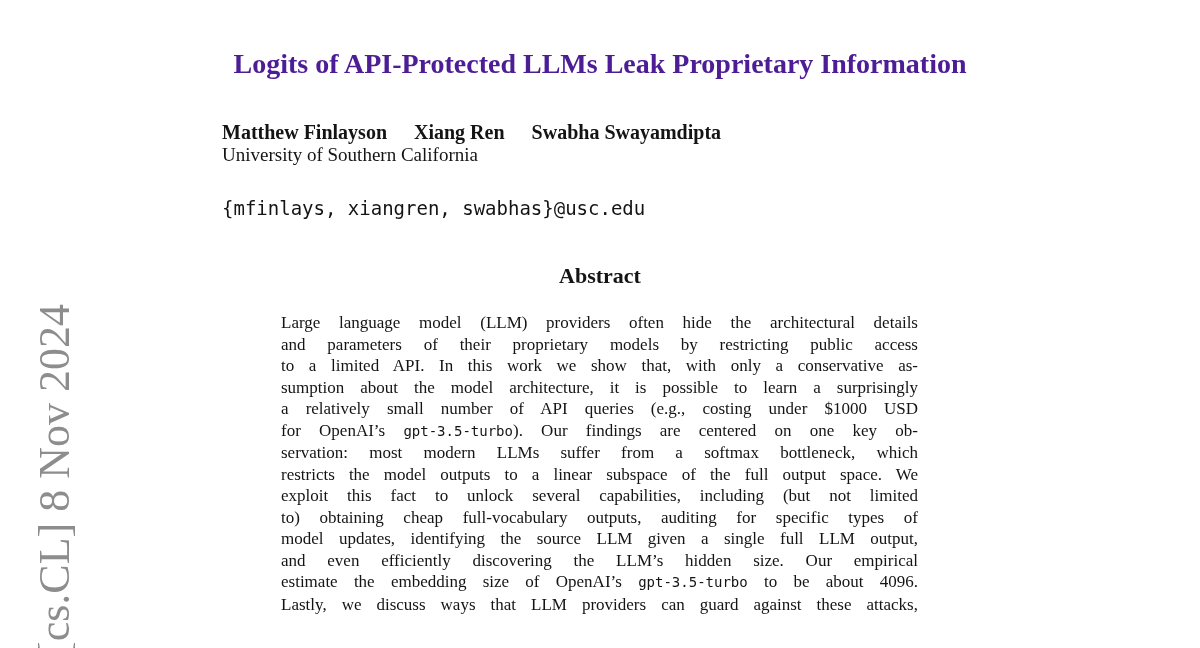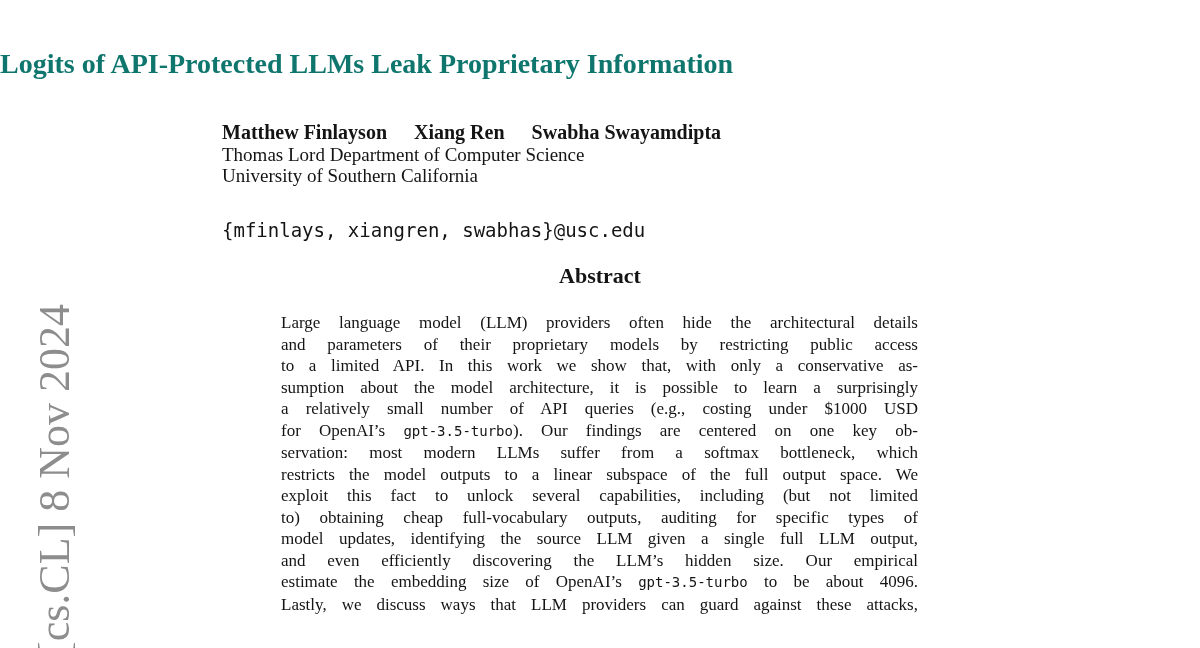--- a/index.html
+++ b/index.html
@@ -27,26 +27,26 @@
     line-height: 50px;
     color: #8d8d8d;
     white-space: nowrap;
   }
   .title {
     position: absolute;
     left: 0;
     top: 49px;
     width: 100%;
     margin: 0;
-    text-align: left;
+    text-align: center;
     font-family: "Liberation Serif", serif;
     font-size: 28px;
     line-height: 30px;
     font-weight: bold;
-    color: #0f766e;
+    color: #4c1d95;
   }
   .authors {
     position: absolute;
     left: 222px;
     top: 122px;
   }
   .authors .names {
     font-size: 20px;
     line-height: 21.7px;
     font-weight: bold;
@@ -102,21 +102,20 @@
 <div class="page">
 
   <div class="watermark">[cs.CL]  8 Nov 2024</div>
 
   <h1 class="title">Logits of API-Protected LLMs Leak Proprietary Information</h1>
 
   <div class="authors">
     <div class="names">
       <span class="name">Matthew Finlayson</span><span class="name">Xiang Ren</span><span class="name">Swabha Swayamdipta</span>
     </div>
-    <div class="affil">Thomas Lord Department of Computer Science</div>
     <div class="affil">University of Southern California</div>
     <div class="email">{mfinlays, xiangren, swabhas}@usc.edu</div>
   </div>
 
   <div class="abs-heading">Abstract</div>
 
   <div class="abstract">
     <div class="aline"><span>Large language model (LLM) providers often hide the architectural details</span></div>
     <div class="aline"><span>and parameters of their proprietary models by restricting public access</span></div>
     <div class="aline"><span>to a limited API. In this work we show that, with only a conservative as-</span></div>

